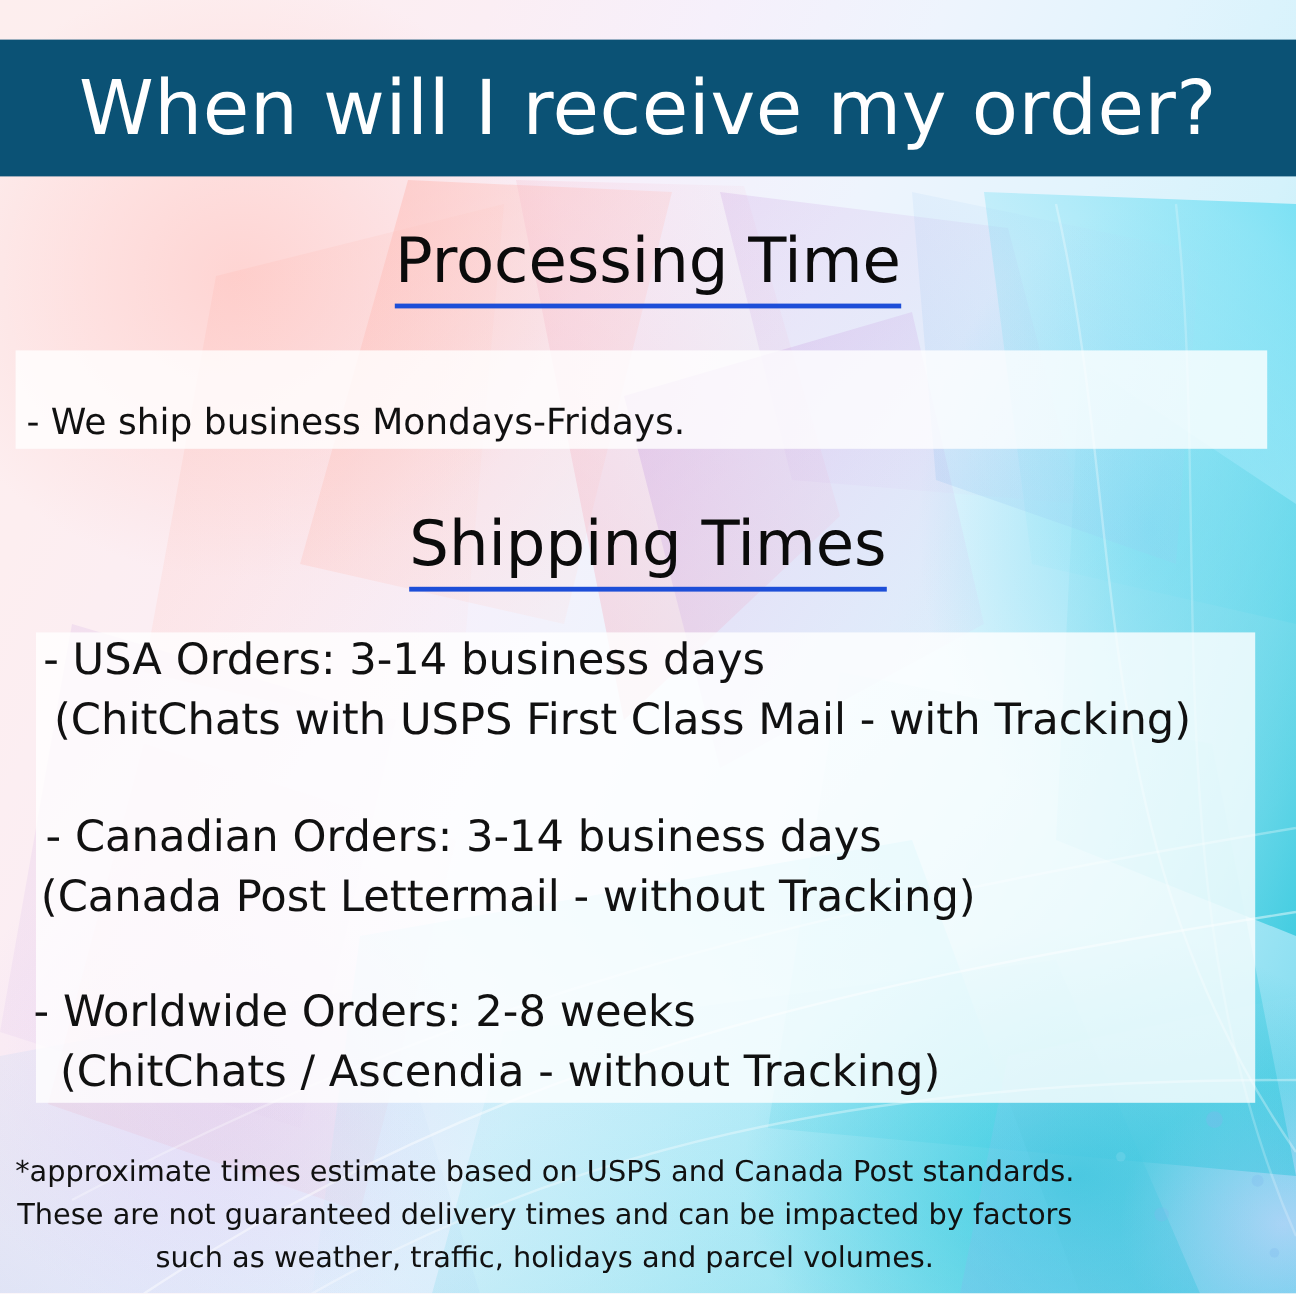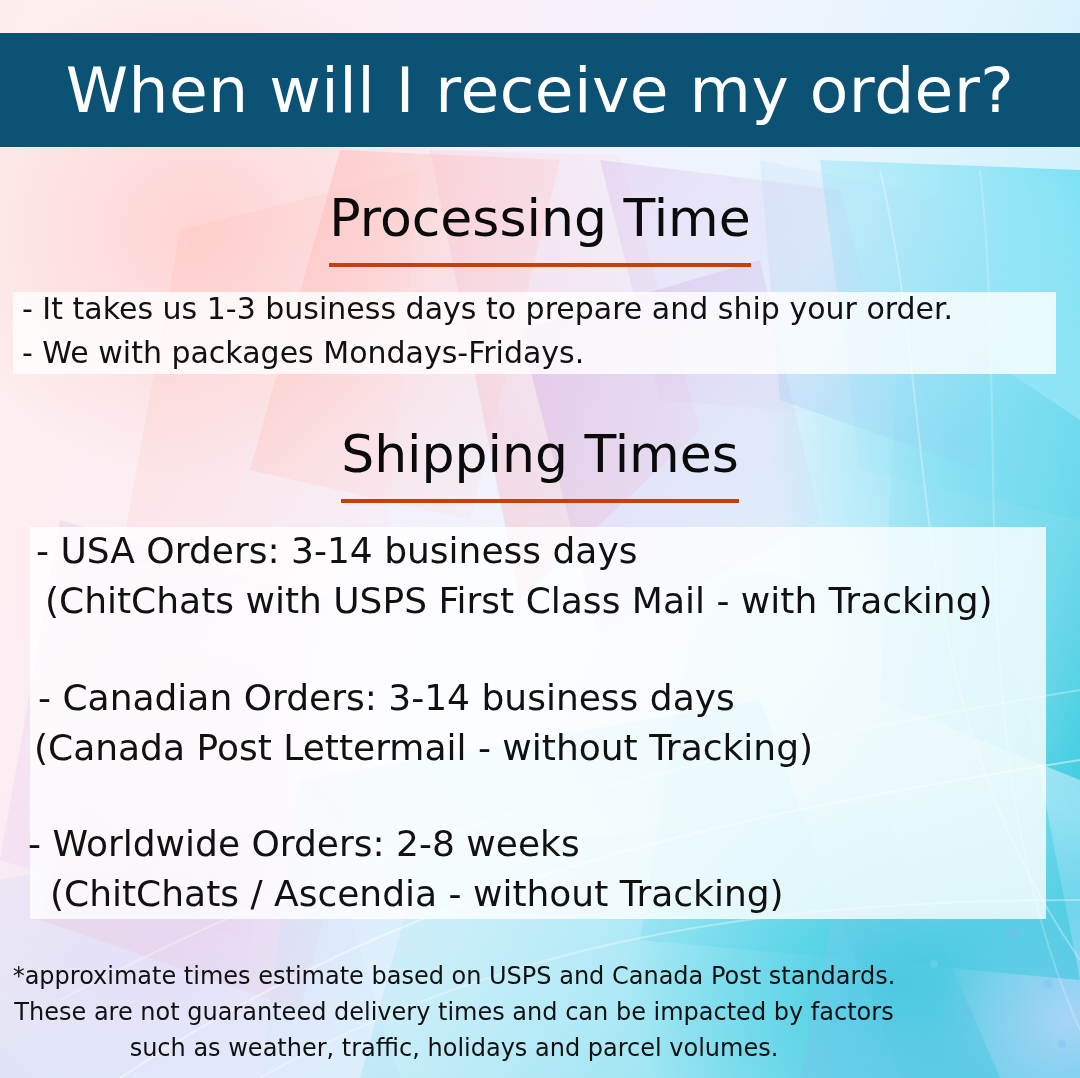--- a/index.html
+++ b/index.html
@@ -92,22 +92,22 @@
   .section-heading {
     position: absolute;
     width: 1080px;
     text-align: center;
     font-family: "DejaVu Sans", sans-serif;
     font-weight: 400;
     color: #0b0b0b;
   }
   .section-heading .underlined {
     display: inline-block;
-    border-bottom: 4px solid #c2410c;
-    padding-bottom: 17px;
+    border-bottom: 4px solid #1d4ed8;
+    padding-bottom: 7px;
     line-height: 1.05;
   }
   #heading-processing { top: 188px; font-size: 52px; }
   #heading-shipping   { top: 424px; font-size: 52px; }
 
   
   .panel {
     position: absolute;
     background: rgba(255,255,255,0.80);
   }
@@ -231,22 +231,21 @@
 
   <div class="header-band" style="background:#0b5275;">
     <div class="header-title" style="color:#ffffff;">When will I receive my order?</div>
   </div>
 
   <div class="section-heading" id="heading-processing">
     <span class="underlined">Processing Time</span>
   </div>
 
   <div class="panel" id="panel-processing"></div>
-  <div class="body-line" id="proc-line-1">- It takes us 1-3 business days to prepare and ship your order.</div>
-  <div class="body-line" id="proc-line-2">- We with packages Mondays-Fridays.</div>
+  <div class="body-line" id="proc-line-2">- We ship business Mondays-Fridays.</div>
 
   <div class="section-heading" id="heading-shipping">
     <span class="underlined">Shipping Times</span>
   </div>
 
   <div class="panel" id="panel-shipping"></div>
 
   <div class="body-line ship-line" id="usa-line-1">- USA Orders:  3-14 business days</div>
   <div class="body-line ship-line" id="usa-line-2">(ChitChats with USPS First Class Mail - with Tracking)</div>
 

